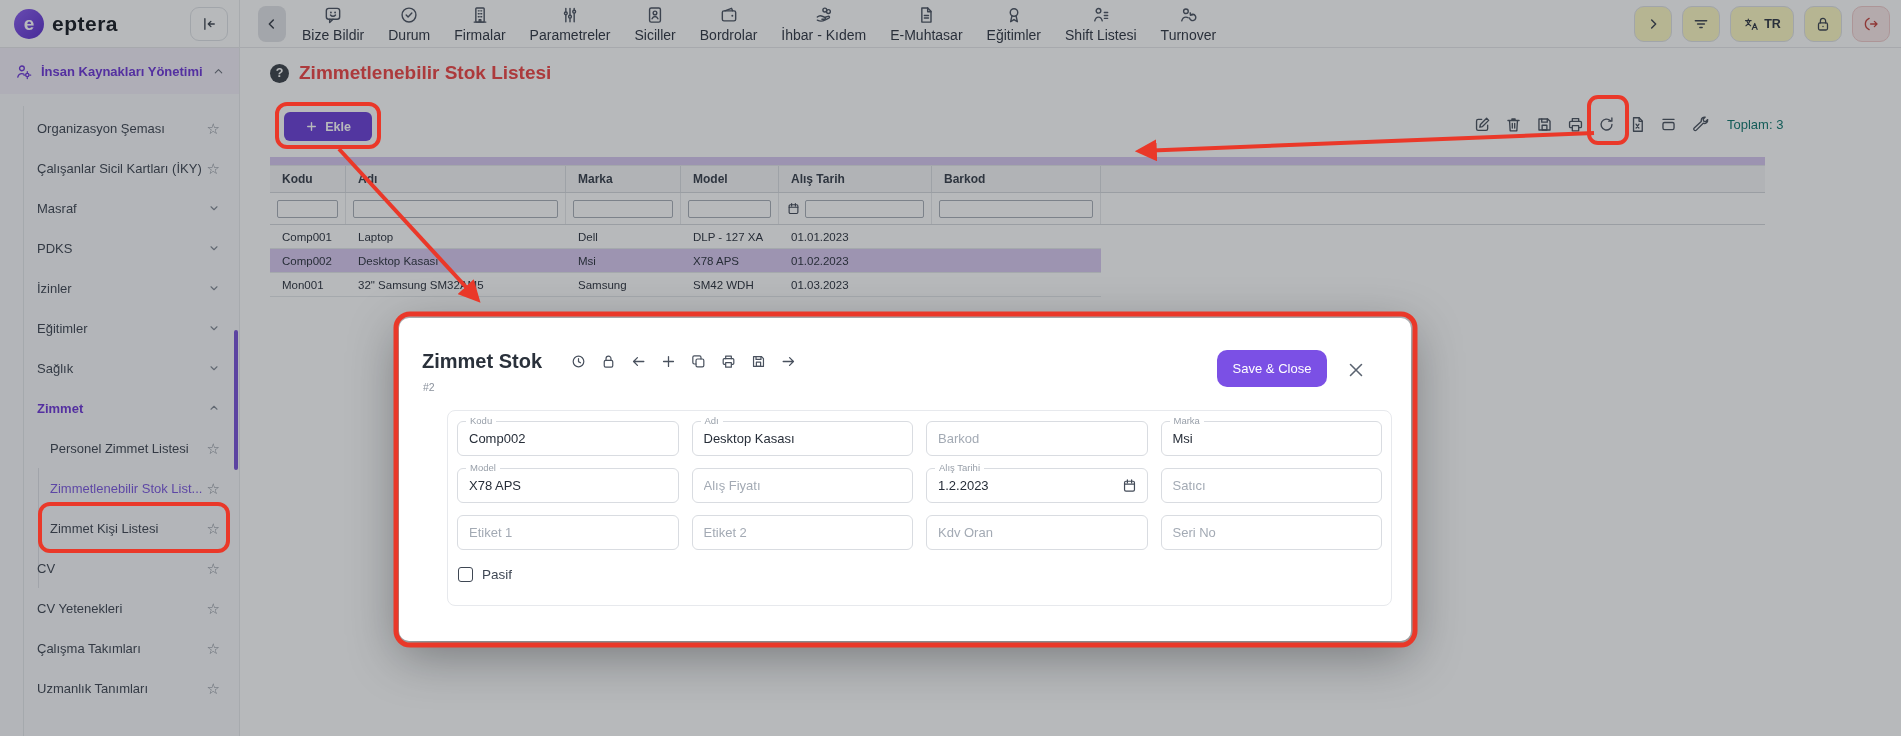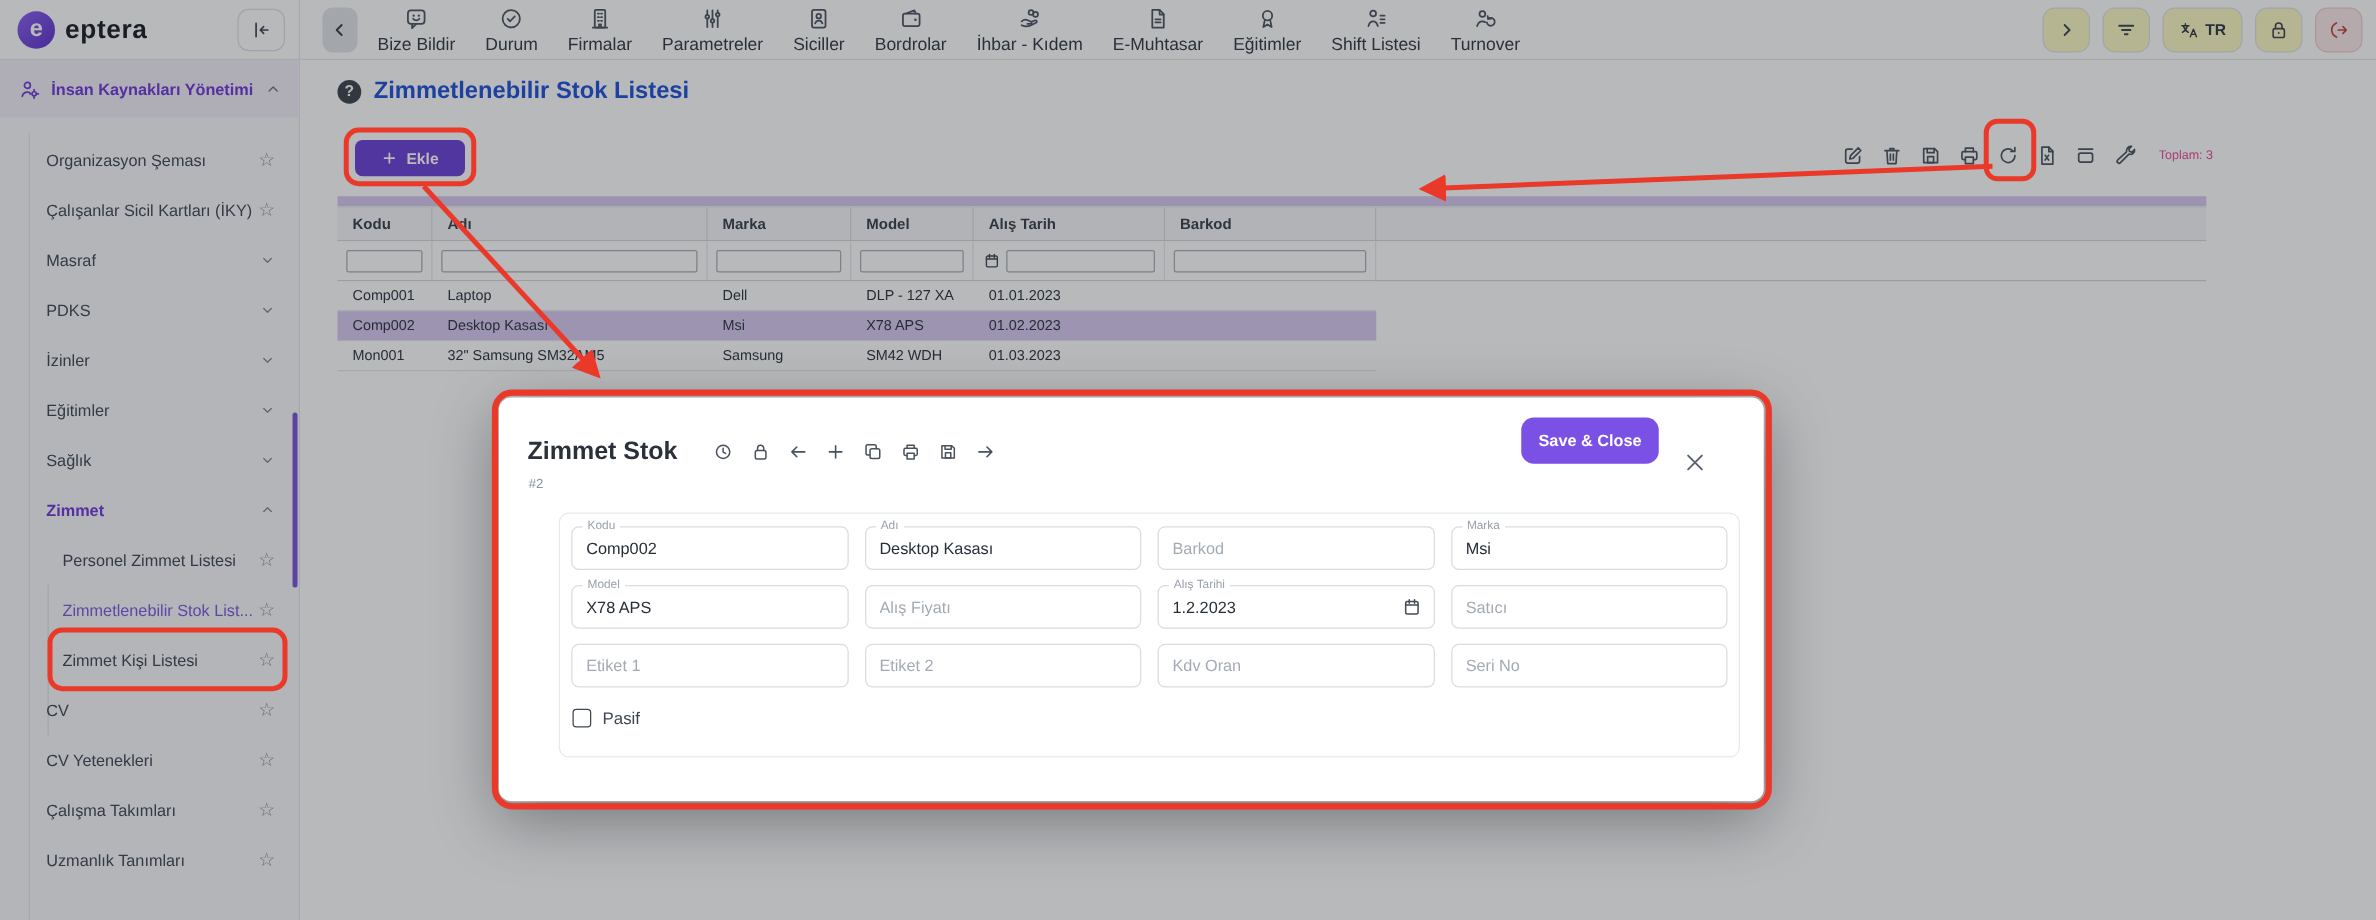--- a/index.html
+++ b/index.html
@@ -48,27 +48,27 @@
   .srow.parent-active { color:#6D35D8; font-weight:bold; }
   .srow.active { color:#7B57DF; }
   .srow .trail { position:absolute; right:20px; color:#828995; display:flex; align-items:center; }
   .star { font-size:15px; line-height:1; color:#868D98; }
 
   
   .main { position:absolute; left:240px; top:48px; right:0; bottom:0; background:#fff; z-index:1; }
   .ptitle { position:absolute; left:30px; top:14px; display:flex; align-items:center; gap:10px; }
   .help-circle { width:19px; height:19px; border-radius:50%; background:#3C4249; color:#fff; font-size:12.5px;
                  font-weight:bold; display:flex; align-items:center; justify-content:center; }
-  .ptitle h1 { font-size:19px; font-weight:bold; color:#1d4ed8; }
+  .ptitle h1 { font-size:19px; font-weight:bold; color:#ef4444; }
   .ekle { position:absolute; left:44px; top:64px; width:88px; height:29px; background:#6B3FD8; color:#fff;
           border:none; border-radius:6px; display:flex; align-items:center; justify-content:center; gap:7px;
           font-size:12.5px; font-weight:bold; font-family:inherit; }
   .gtool { position:absolute; top:67px; left:1233px; display:flex; align-items:center; gap:12px; color:#49515E; }
   .icon-btn { background:none; border:none; color:#49515E; padding:0; display:flex; }
-  .gtotal { font-size:10px; color:#ec4899; margin-left:6px; white-space:nowrap; }
+  .gtotal { font-size:13px; color:#0f766e; margin-left:6px; white-space:nowrap; }
 
   .grid { position:absolute; left:30px; top:109px; width:1495px; }
   .strip { height:8px; background:#D7C7F0; }
   .thead { display:flex; height:28px; background:#F6F6F8; border-top:1px solid #E3E5E9; border-bottom:1px solid #D5D8DC; }
   .th { display:flex; align-items:center; padding-left:12px; font-size:12px; font-weight:bold; color:#363D49;
         border-right:1px solid #DBDEE2; }
   .tfilter { display:flex; height:32px; background:#fff; border-bottom:1px solid #D5D8DC; }
   .tf { display:flex; align-items:center; border-right:1px solid #E6E8EB; padding:0 7px; gap:4px; }
   .tf input { height:18px; width:100%; border:1px solid #A8AEB7; border-radius:2px; background:#fff;
               font-family:inherit; font-size:11px; padding:0 4px; }
@@ -83,22 +83,22 @@
   
   .dim { position:absolute; left:0; top:0; width:1901px; height:736px; background:rgba(32,36,44,.32); z-index:40; }
 
   
   .modal { position:absolute; left:399px; top:318px; width:1012px; height:323px; background:#fff;
            border-radius:10px; z-index:50; box-shadow:0 14px 50px rgba(10,12,16,.38); }
   .mhead { position:absolute; left:23px; top:32px; display:flex; align-items:center; gap:28px; }
   .mtitle { font-size:20px; font-weight:bold; color:#2A313B; }
   .micons { display:flex; gap:13px; align-items:center; color:#59616E; }
   .mid { position:absolute; left:24px; top:63px; font-size:10.5px; color:#8A919C; }
-  .saveclose { position:absolute; left:818px; top:16px; width:110px; height:37px; background:#7B50E5; color:#fff;
-               border:none; border-radius:10px; font-size:13px; font-weight:bold; font-family:inherit; }
+  .saveclose { position:absolute; left:818px; top:32px; width:110px; height:37px; background:#7B50E5; color:#fff;
+               border:none; border-radius:10px; font-size:13px; font-weight:normal; font-family:inherit; }
   .mclose { position:absolute; left:946px; top:41px; background:none; border:none; color:#5A6370; padding:0; }
   .mform { position:absolute; left:48px; top:92px; width:945px; height:196px; border:1px solid #E7E9ED; border-radius:8px; }
   .mgrid { display:grid; grid-template-columns:repeat(4,1fr); column-gap:13px; row-gap:12px; padding:10px 9px 0; }
   .fld { position:relative; height:35px; border:1px solid #D9DCE1; border-radius:6px; background:#fff;
          display:flex; align-items:center; }
   .fld input { border:none; outline:none; width:100%; padding:0 11px; font-size:13px; color:#272E39;
                background:transparent; font-family:inherit; }
   .fld input::placeholder { color:#A3AAB4; }
   .fld .flabel { position:absolute; top:-6px; left:8px; background:#fff; padding:0 4px; font-size:9.5px;
                  color:#99A0AA; line-height:1; }

